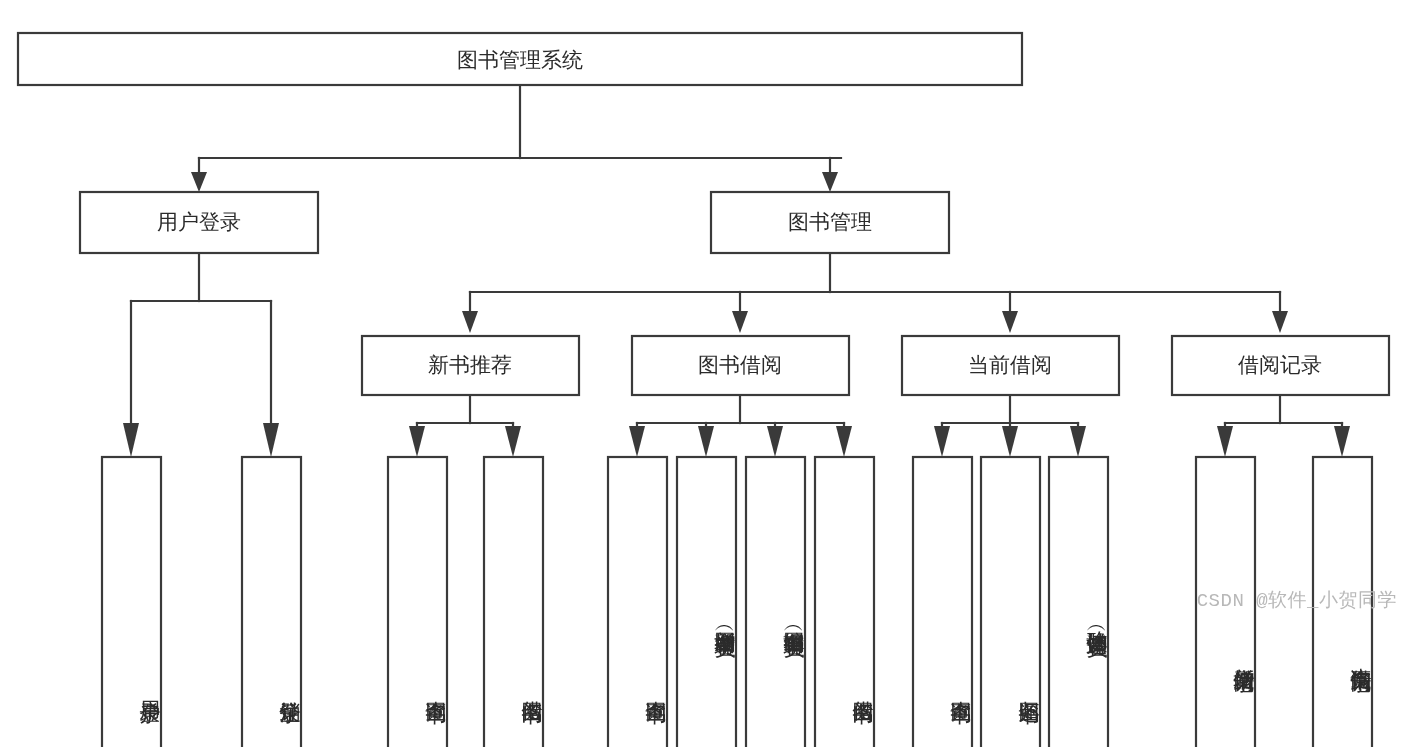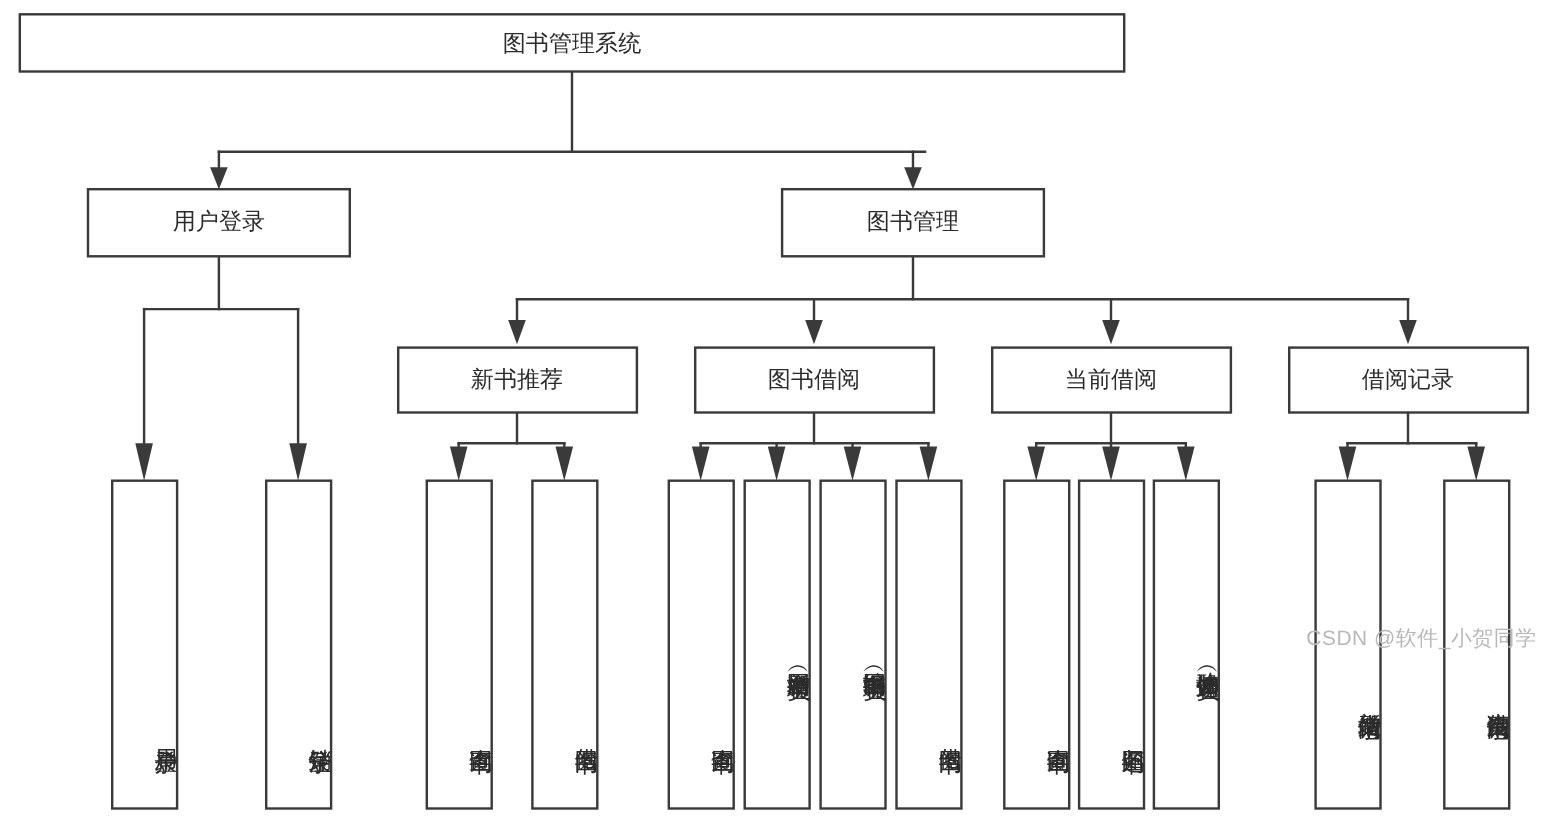--- a/index.html
+++ b/index.html
@@ -11,20 +11,21 @@
     width: 1405px;
     height: 747px;
     font-family: "Liberation Sans", "DejaVu Sans", sans-serif;
     overflow: hidden;
     position: relative;
   }
   #diagram-root {
     position: relative;
     width: 1405px;
     height: 597px;
+    margin-top: 20px;
   }
   svg.diagram-canvas {
     position: absolute;
     top: 0;
     left: 0;
     width: 1405px;
     height: 747px;
   }
   .node-box {
     fill: #ffffff;
@@ -61,21 +62,21 @@
     align-items: flex-start;
     justify-content: center;
     white-space: nowrap;
     pointer-events: none;
   }
   .watermark {
     position: absolute;
     right: 8px;
     bottom: 4px;
     color: #b8b8b8;
-    font-family: Liberation Sans, sans-serif;
+    font-family: Liberation Mono, monospace;
     font-size: 19px;
     letter-spacing: 0.5px;
     white-space: nowrap;
   }
 </style>
 </head>
 <body>
 
 <div id="diagram-root">
 

